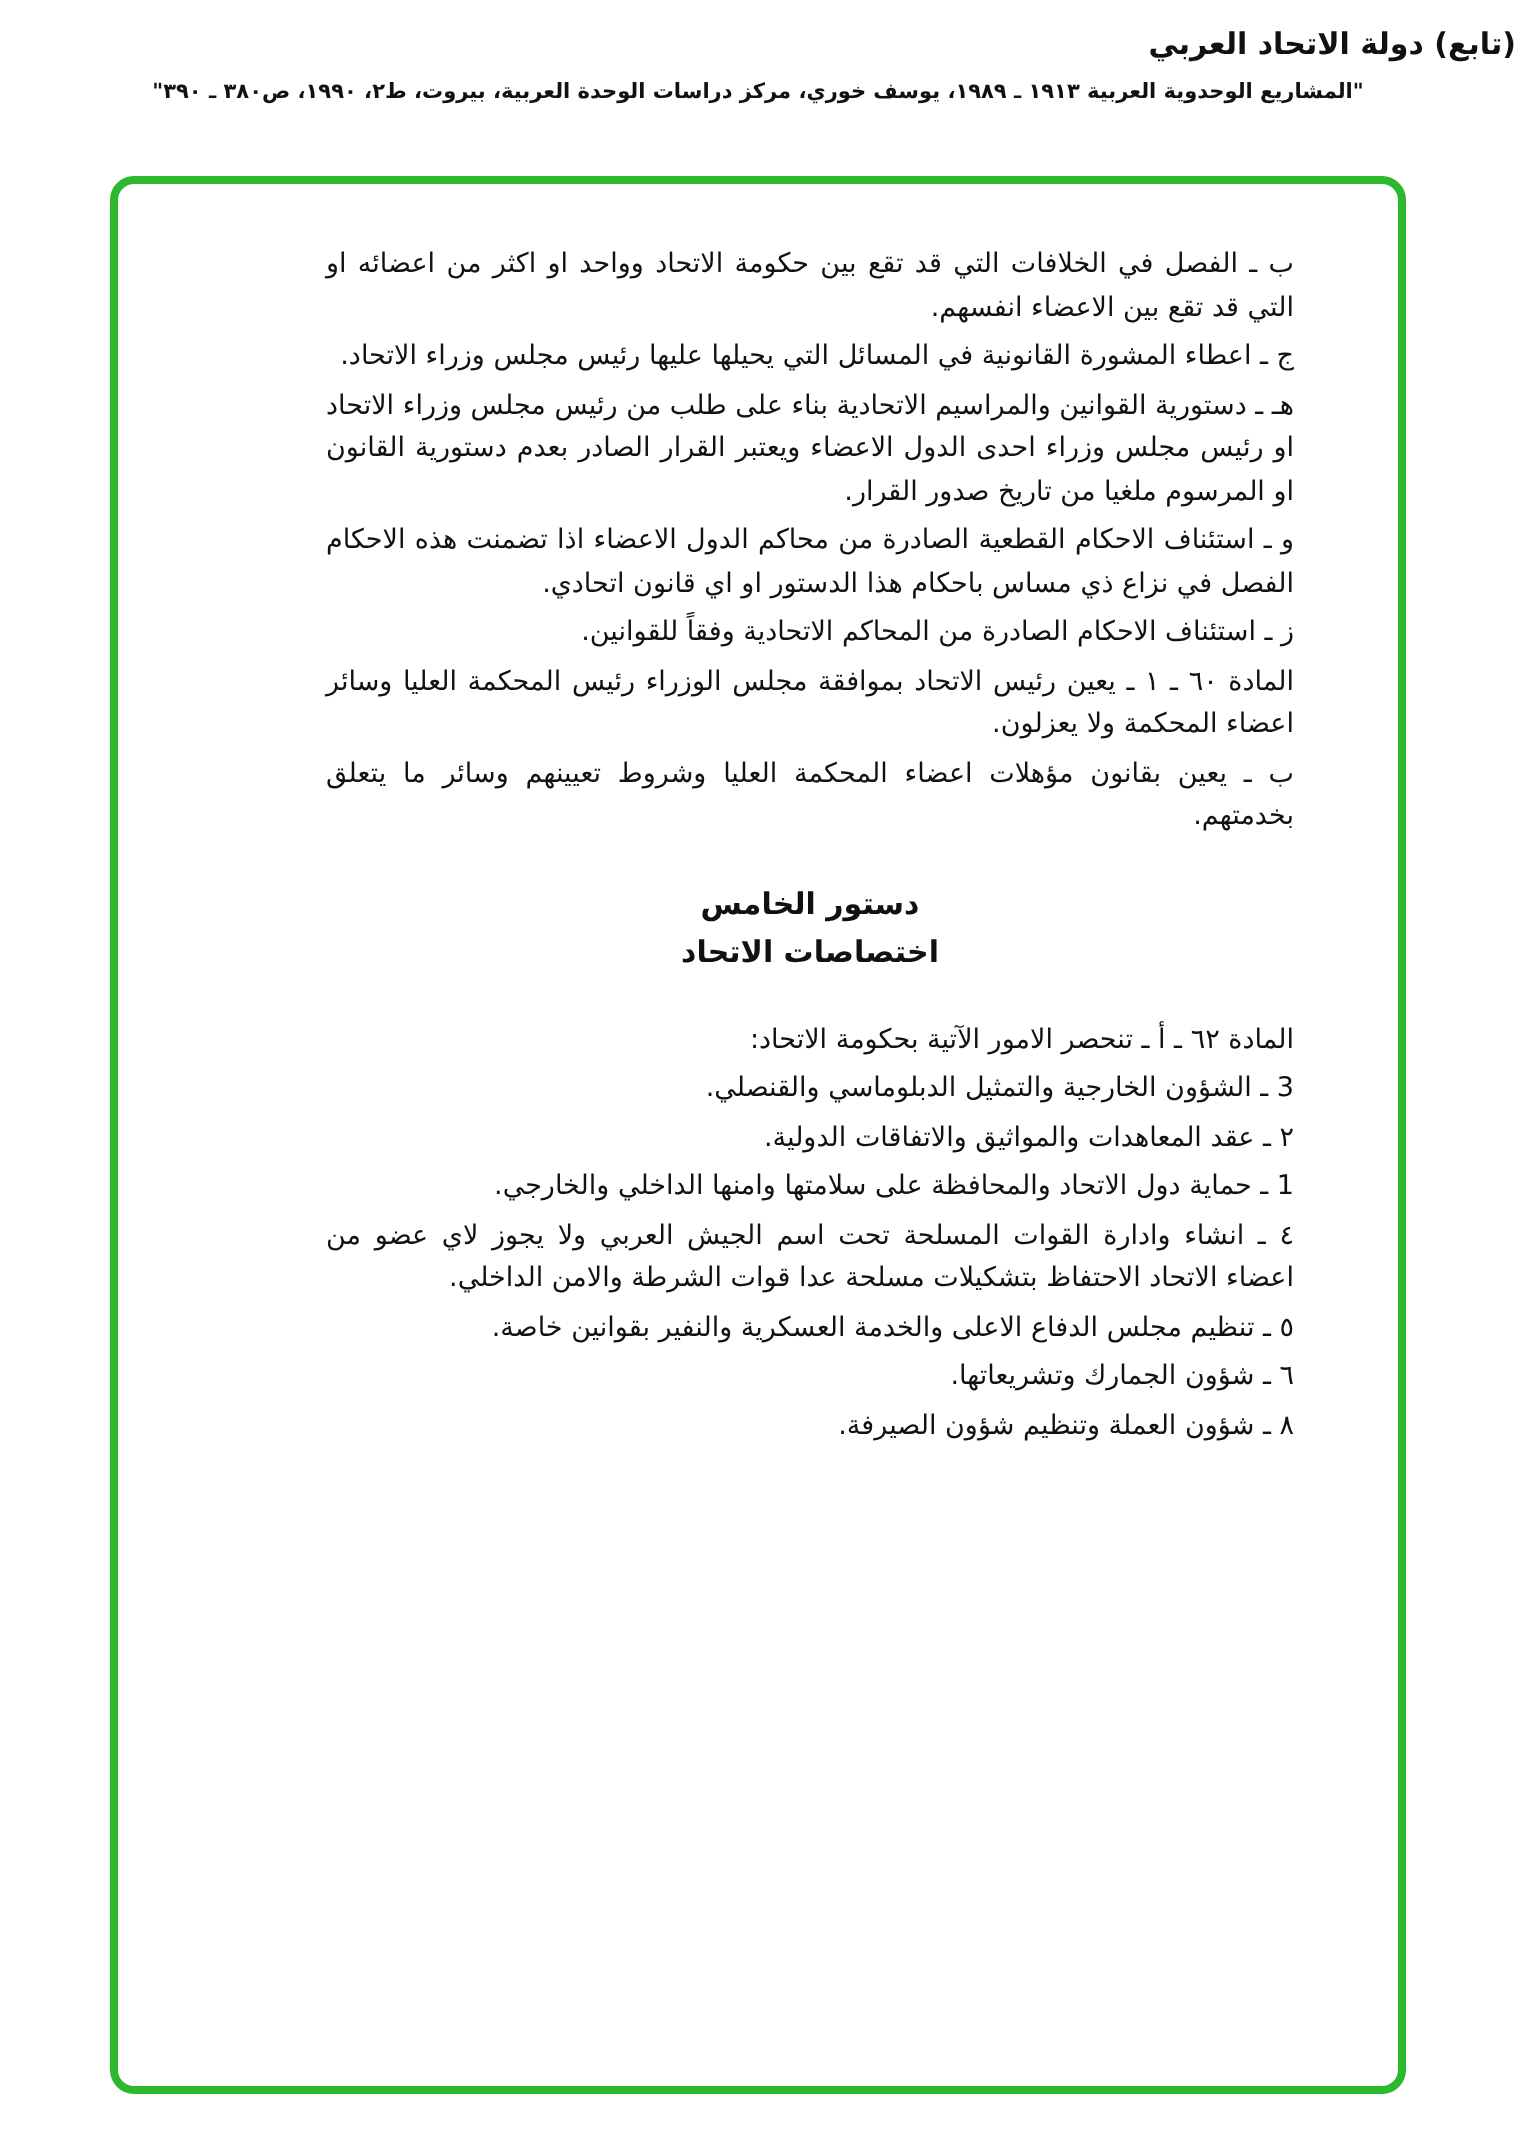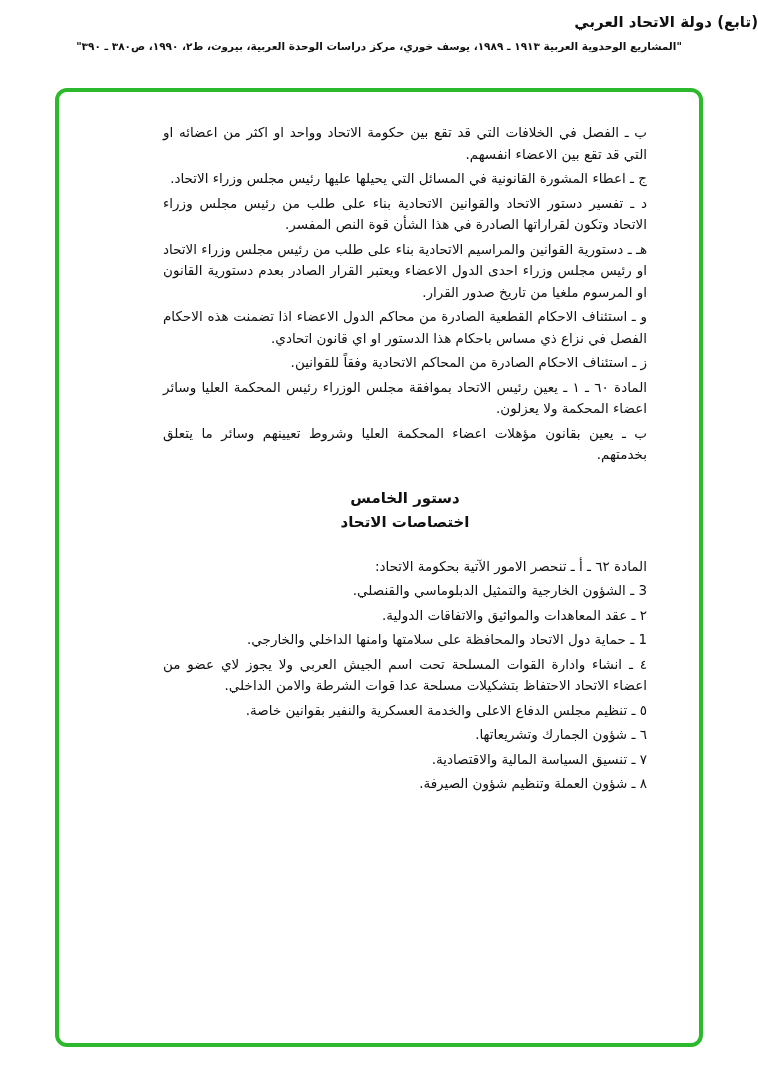--- a/index.html
+++ b/index.html
@@ -84,40 +84,38 @@
   <div class="header">
     <div class="header-title">(تابع) دولة الاتحاد العربي</div>
     <div class="header-source">"المشاريع الوحدوية العربية ١٩١٣ ـ ١٩٨٩، يوسف خوري، مركز دراسات الوحدة العربية، بيروت، ط٢، ١٩٩٠، ص٣٨٠ ـ ٣٩٠"</div>
   </div>
 
   <div class="frame">
     <div class="content">
 
       <p>ب ـ الفصل في الخلافات التي قد تقع بين حكومة الاتحاد وواحد او اكثر من اعضائه او التي قد تقع بين الاعضاء انفسهم.</p>
       <p>ج ـ اعطاء المشورة القانونية في المسائل التي يحيلها عليها رئيس مجلس وزراء الاتحاد.</p>
-      <p>د ـ تفسير دستور الاتحاد والقوانين الاتحادية بناء على طلب من رئيس مجلس وزراء الاتحاد وتكون لقراراتها الصادرة في هذا الشأن قوة النص المفسر.</p>
       <p>هـ ـ دستورية القوانين والمراسيم الاتحادية بناء على طلب من رئيس مجلس وزراء الاتحاد او رئيس مجلس وزراء احدى الدول الاعضاء ويعتبر القرار الصادر بعدم دستورية القانون او المرسوم ملغيا من تاريخ صدور القرار.</p>
       <p>و ـ استئناف الاحكام القطعية الصادرة من محاكم الدول الاعضاء اذا تضمنت هذه الاحكام الفصل في نزاع ذي مساس باحكام هذا الدستور او اي قانون اتحادي.</p>
       <p>ز ـ استئناف الاحكام الصادرة من المحاكم الاتحادية وفقاً للقوانين.</p>
       <p>المادة ٦٠ ـ ١ ـ يعين رئيس الاتحاد بموافقة مجلس الوزراء رئيس المحكمة العليا وسائر اعضاء المحكمة ولا يعزلون.</p>
       <p>ب ـ يعين بقانون مؤهلات اعضاء المحكمة العليا وشروط تعيينهم وسائر ما يتعلق بخدمتهم.</p>
 
       <div class="chapter">
         <div>دستور الخامس</div>
         <div>اختصاصات الاتحاد</div>
       </div>
 
       <p>المادة ٦٢ ـ أ ـ تنحصر الامور الآتية بحكومة الاتحاد:</p>
       <p>3 ـ الشؤون الخارجية والتمثيل الدبلوماسي والقنصلي.</p>
       <p>٢ ـ عقد المعاهدات والمواثيق والاتفاقات الدولية.</p>
       <p>1 ـ حماية دول الاتحاد والمحافظة على سلامتها وامنها الداخلي والخارجي.</p>
       <p>٤ ـ انشاء وادارة القوات المسلحة تحت اسم الجيش العربي ولا يجوز لاي عضو من اعضاء الاتحاد الاحتفاظ بتشكيلات مسلحة عدا قوات الشرطة والامن الداخلي.</p>
       <p>٥ ـ تنظيم مجلس الدفاع الاعلى والخدمة العسكرية والنفير بقوانين خاصة.</p>
       <p>٦ ـ شؤون الجمارك وتشريعاتها.</p>
-      <p>٧ ـ تنسيق السياسة المالية والاقتصادية.</p>
       <p>٨ ـ شؤون العملة وتنظيم شؤون الصيرفة.</p>
 
     </div>
   </div>
 
   <div class="page-number">١٩</div>
 
 </div>
 
 </body></html>

